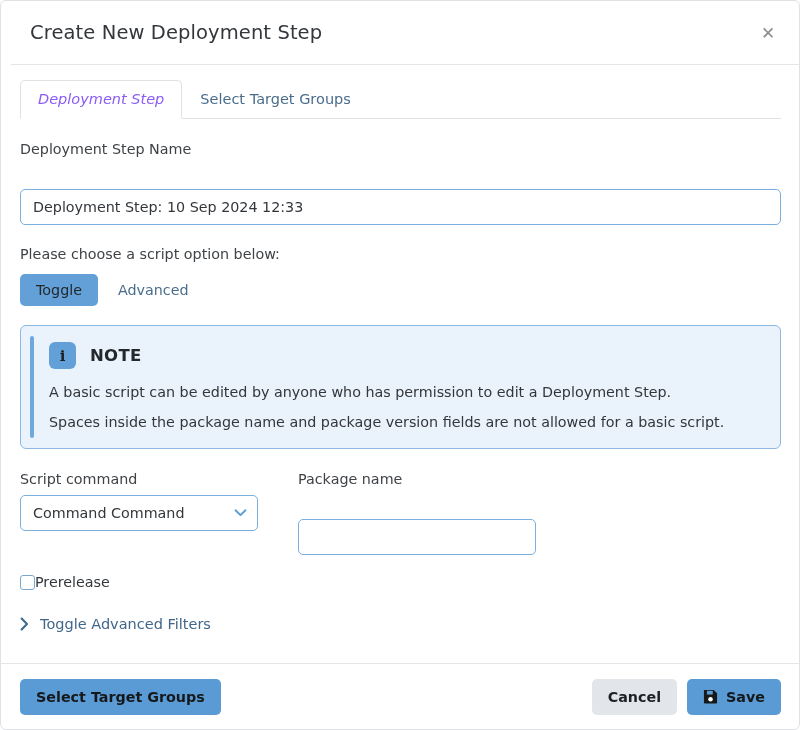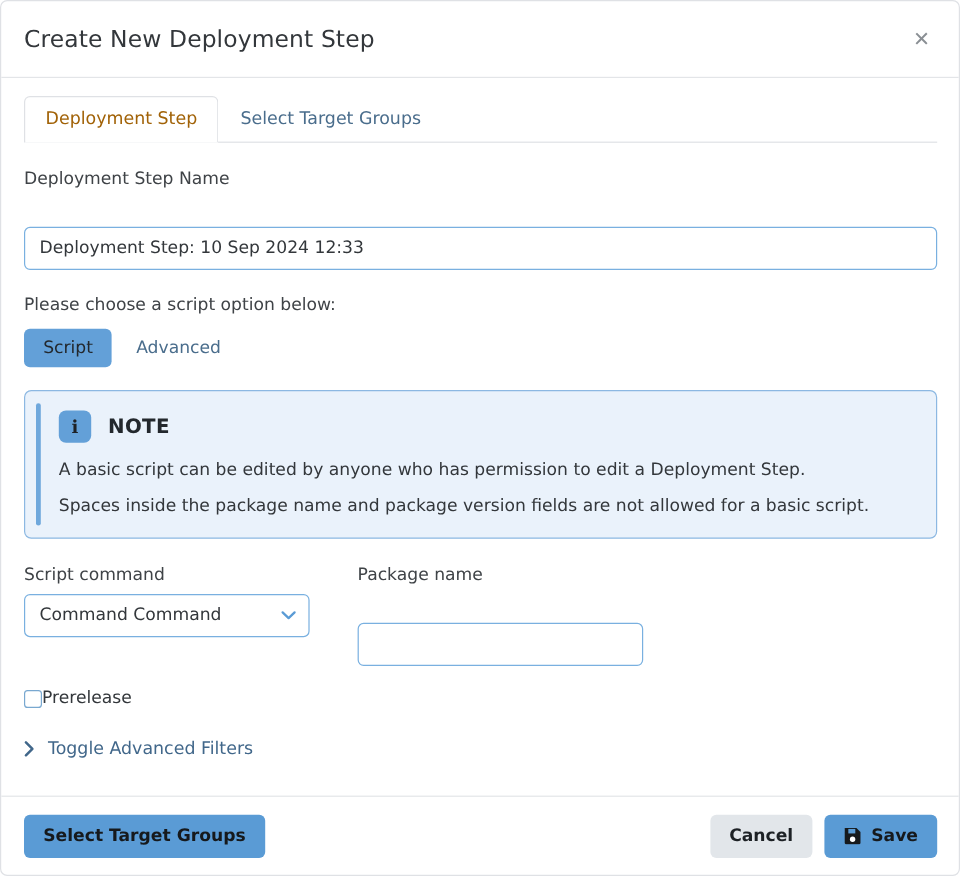--- a/index.html
+++ b/index.html
@@ -21,20 +21,21 @@
   }
 
   
   .modal-header {
     height: 64px;
     flex: 0 0 64px;
     border-bottom: 1px solid #e3e5e8;
     display: flex;
     align-items: center;
     padding: 0 18px 0 19px;
+    margin-left: 10px;
   }
   .modal-title {
     font-size: 19.5px;
     color: #33373b;
     letter-spacing: .1px;
     flex: 1 1 auto;
   }
   .close-btn {
     width: 26px; height: 26px;
     display: flex; align-items: center; justify-content: center;
@@ -69,21 +70,22 @@
     border: 1px solid transparent;
     border-radius: 5px 5px 0 0;
     position: relative;
     top: 1px;
     background: transparent;
     font-family: "DejaVu Sans", "Liberation Sans", sans-serif;
   }
   .tab.active {
     background: #ffffff;
     border-color: #dfe1e5 #dfe1e5 #ffffff #dfe1e5;
-    color: #a16207;
+    color: #8b5cf6;
+    font-style: italic;
   }
   .tab.inactive { color: #4a6d8c; }
 
   
   .field-label {
     font-size: 14.3px;
     color: #3f4347;
     margin-bottom: 8px;
     display: block;
   }
@@ -249,21 +251,21 @@
     </div>
 
     
     <label class="field-label">Deployment Step Name</label>
     <input class="text-input" type="text" value="Deployment Step: 10 Sep 2024 12:33" style="">
 
     
     <div class="helper-text">Please choose a script option below:</div>
 
     <div class="pill-group">
-      <button class="pill selected">Script</button>
+      <button class="pill selected">Toggle</button>
       <button class="pill unselected">Advanced</button>
     </div>
 
     
     <div class="note-box">
       <div class="note-accent"></div>
       <div class="note-head">
         <div class="note-badge">i</div>
         <div class="note-title">NOTE</div>
       </div>

